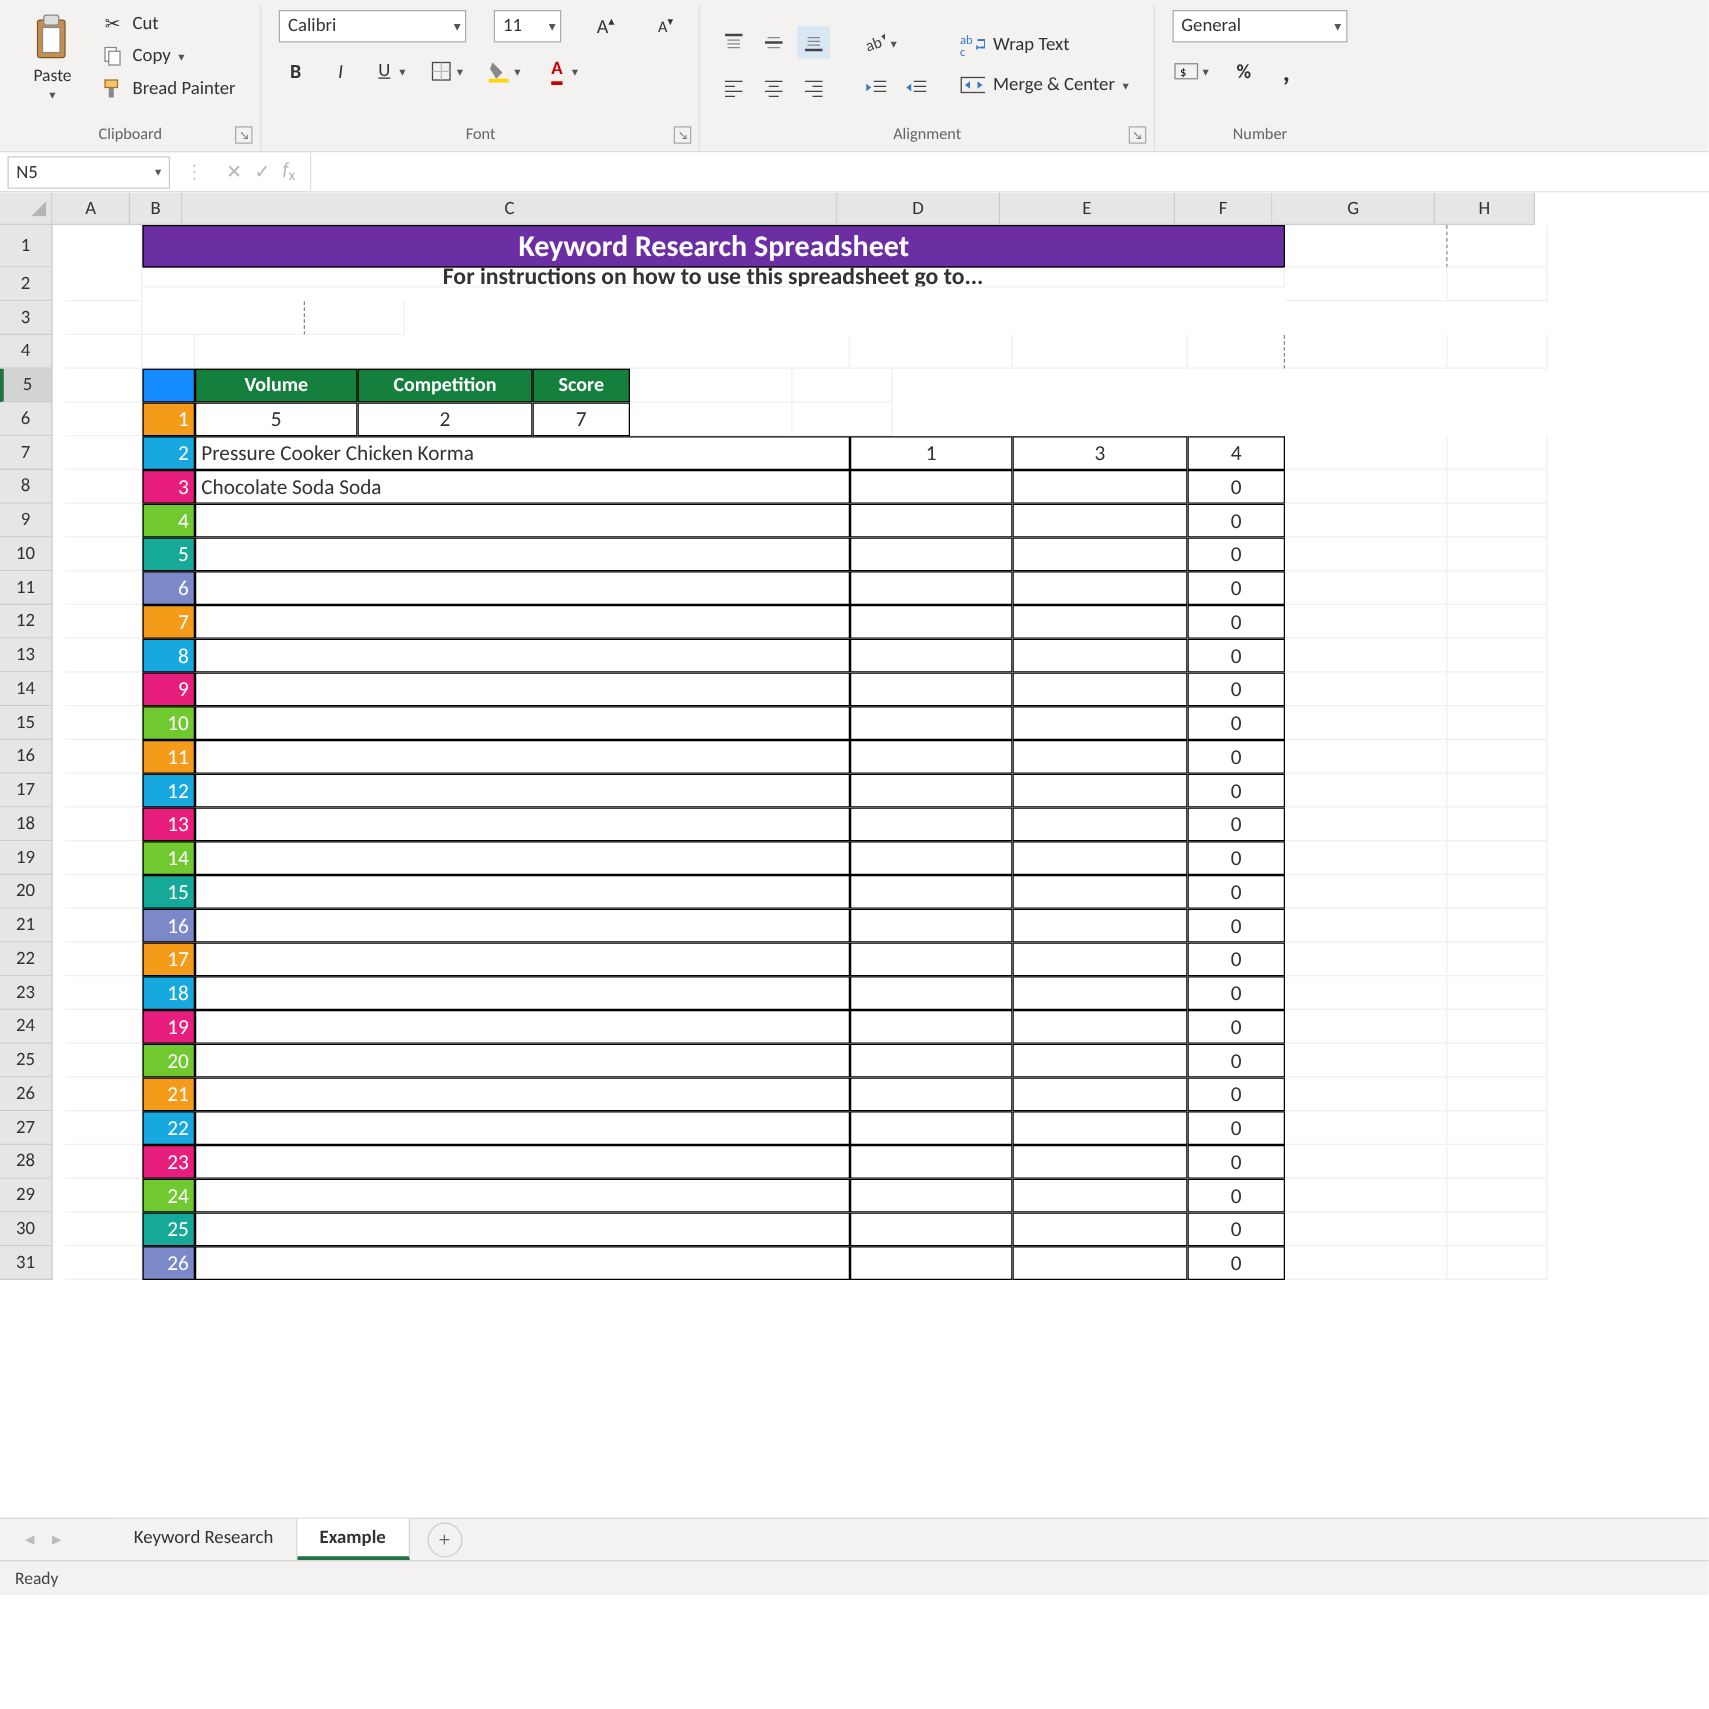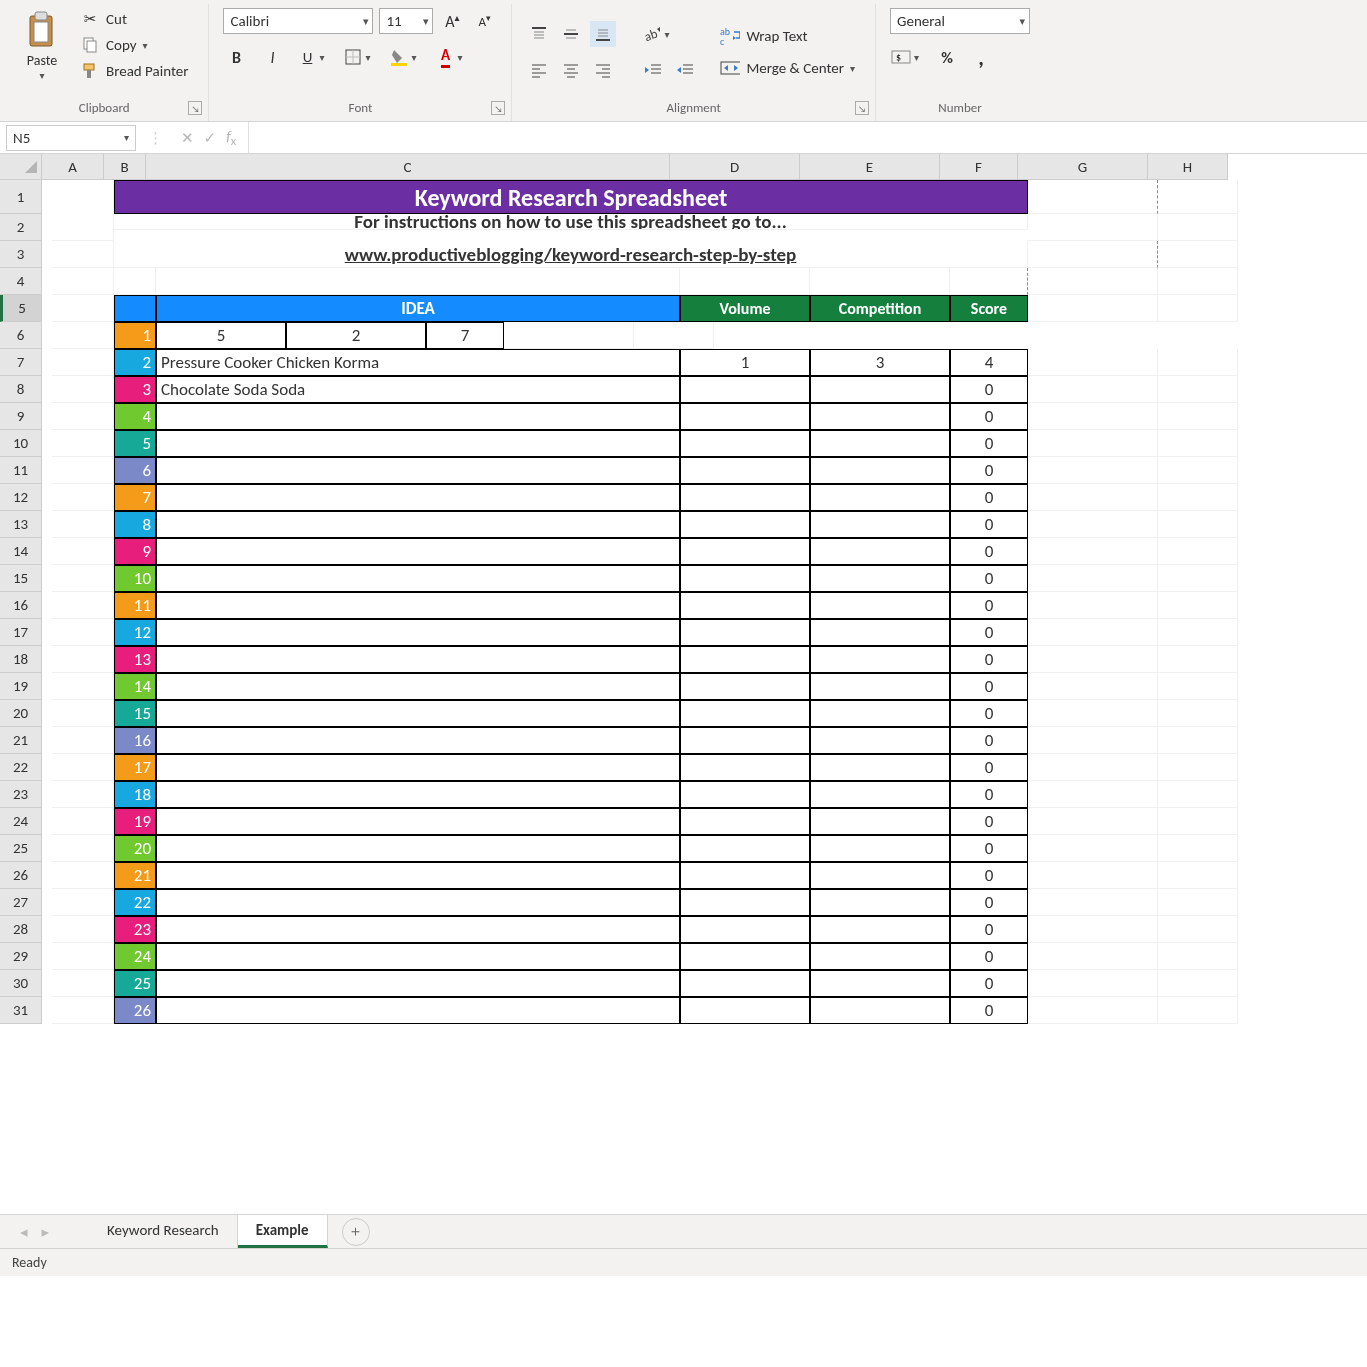--- a/index.html
+++ b/index.html
@@ -12,21 +12,21 @@
 .ribbon-group-label { font-size: 13px; color: #666; padding: 4px 0 6px 0; display: flex; align-items: center; gap: 8px; width: 100%; justify-content: center; }
 .dlg-launcher { width: 14px; height: 14px; border: 1px solid #aaa; display: inline-flex; align-items: center; justify-content: center; font-size: 9px; color: #666; margin-left: auto; position: absolute; right: 6px; bottom: 6px; }
 
 .big-btn { display: flex; flex-direction: column; align-items: center; padding: 2px 8px; cursor: pointer; }
 .big-btn .icon { width: 40px; height: 40px; display: flex; align-items: center; justify-content: center; }
 .big-btn .lbl { font-size: 14px; margin-top: 2px; }
 .small-btns { display: flex; flex-direction: column; gap: 4px; }
 .small-btn { display: flex; align-items: center; gap: 6px; padding: 2px 6px; cursor: pointer; font-size: 15px; }
 .small-btn .icon { width: 20px; height: 18px; display: flex; align-items: center; justify-content: center; }
 
-.font-row { display: flex; align-items: center; gap: 6px; }
+.font-row { display: flex; align-items: center; gap: 22px; }
 .font-select { border: 1px solid #ababab; background: #fff; height: 26px; padding: 0 20px 0 6px; font-size: 15px; position: relative; display: flex; align-items: center; }
 .font-select::after { content: "▾"; position: absolute; right: 4px; font-size: 11px; color: #555; }
 .sq-btn { width: 26px; height: 26px; display: flex; align-items: center; justify-content: center; cursor: pointer; font-size: 16px; }
 .combo-btn { display: flex; align-items: center; height: 26px; cursor: pointer; }
 .combo-btn .main { display: flex; align-items: center; justify-content: center; width: 24px; }
 .combo-btn .drop { width: 12px; font-size: 10px; color: #555; }
 
 .align-group .ribbon-group-body { flex-direction: column; gap: 6px; }
 .align-row { display: flex; align-items: center; gap: 6px; }
 
@@ -390,38 +390,36 @@
         <div class="cell" style="width: 80px; height: 34px;"></div>
       </div>
       <div class="cell-row" style="height: 27px;">
         <div class="cell" style="width: 62px; height: 27px;"></div>
         <div class="cell sub1" style="width: 914px; height: 16px;">For instructions on how to use this spreadsheet go to...</div>
         <div class="cell" style="width: 130px; height: 27px;"></div>
         <div class="cell" style="width: 80px; height: 27px;"></div>
       </div>
       <div class="cell-row" style="height: 27px;">
         <div class="cell" style="width: 62px; height: 27px;"></div>
-        <div class="cell sub2" style="width: 914px; height: 27px;">www.productiveblogging/keyword-research-step-by-step</div>
         <div class="cell dashed-r" style="width: 130px; height: 27px;"></div>
         <div class="cell" style="width: 80px; height: 27px;"></div>
       </div>
       <div class="cell-row" style="height: 27px;">
         <div class="cell" style="width: 62px; height: 27px;"></div>
         <div class="cell" style="width: 42px; height: 27px;"></div>
         <div class="cell" style="width: 524px; height: 27px;"></div>
         <div class="cell" style="width: 130px; height: 27px;"></div>
         <div class="cell" style="width: 140px; height: 27px;"></div>
         <div class="cell dashed-r" style="width: 78px; height: 27px;"></div>
         <div class="cell" style="width: 130px; height: 27px;"></div>
         <div class="cell" style="width: 80px; height: 27px;"></div>
       </div>
       <div class="cell-row" style="height: 27px;">
         <div class="cell" style="width: 62px; height: 27px;"></div>
         <div class="cell hdr-blue" style="width: 42px; height: 27px;"></div>
-        <div class="cell hdr-blue" style="width: 524px; height: 27px;">IDEA</div>
         <div class="cell hdr-dark" style="width: 130px; height: 27px;">Volume</div>
         <div class="cell hdr-dark" style="width: 140px; height: 27px;">Competition</div>
         <div class="cell hdr-dark" style="width: 78px; height: 27px;">Score</div>
         <div class="cell" style="width: 130px; height: 27px;"></div>
         <div class="cell" style="width: 80px; height: 27px;"></div>
       </div>
       <div class="cell-row" style="height: 27px;">
         <div class="cell" style="width: 62px; height: 27px;"></div>
         <div class="cell num-cell" style="background: rgb(245, 155, 26); width: 42px; height: 27px;">1</div>
         <div class="cell data-cell center" style="width: 130px; height: 27px;">5</div>

